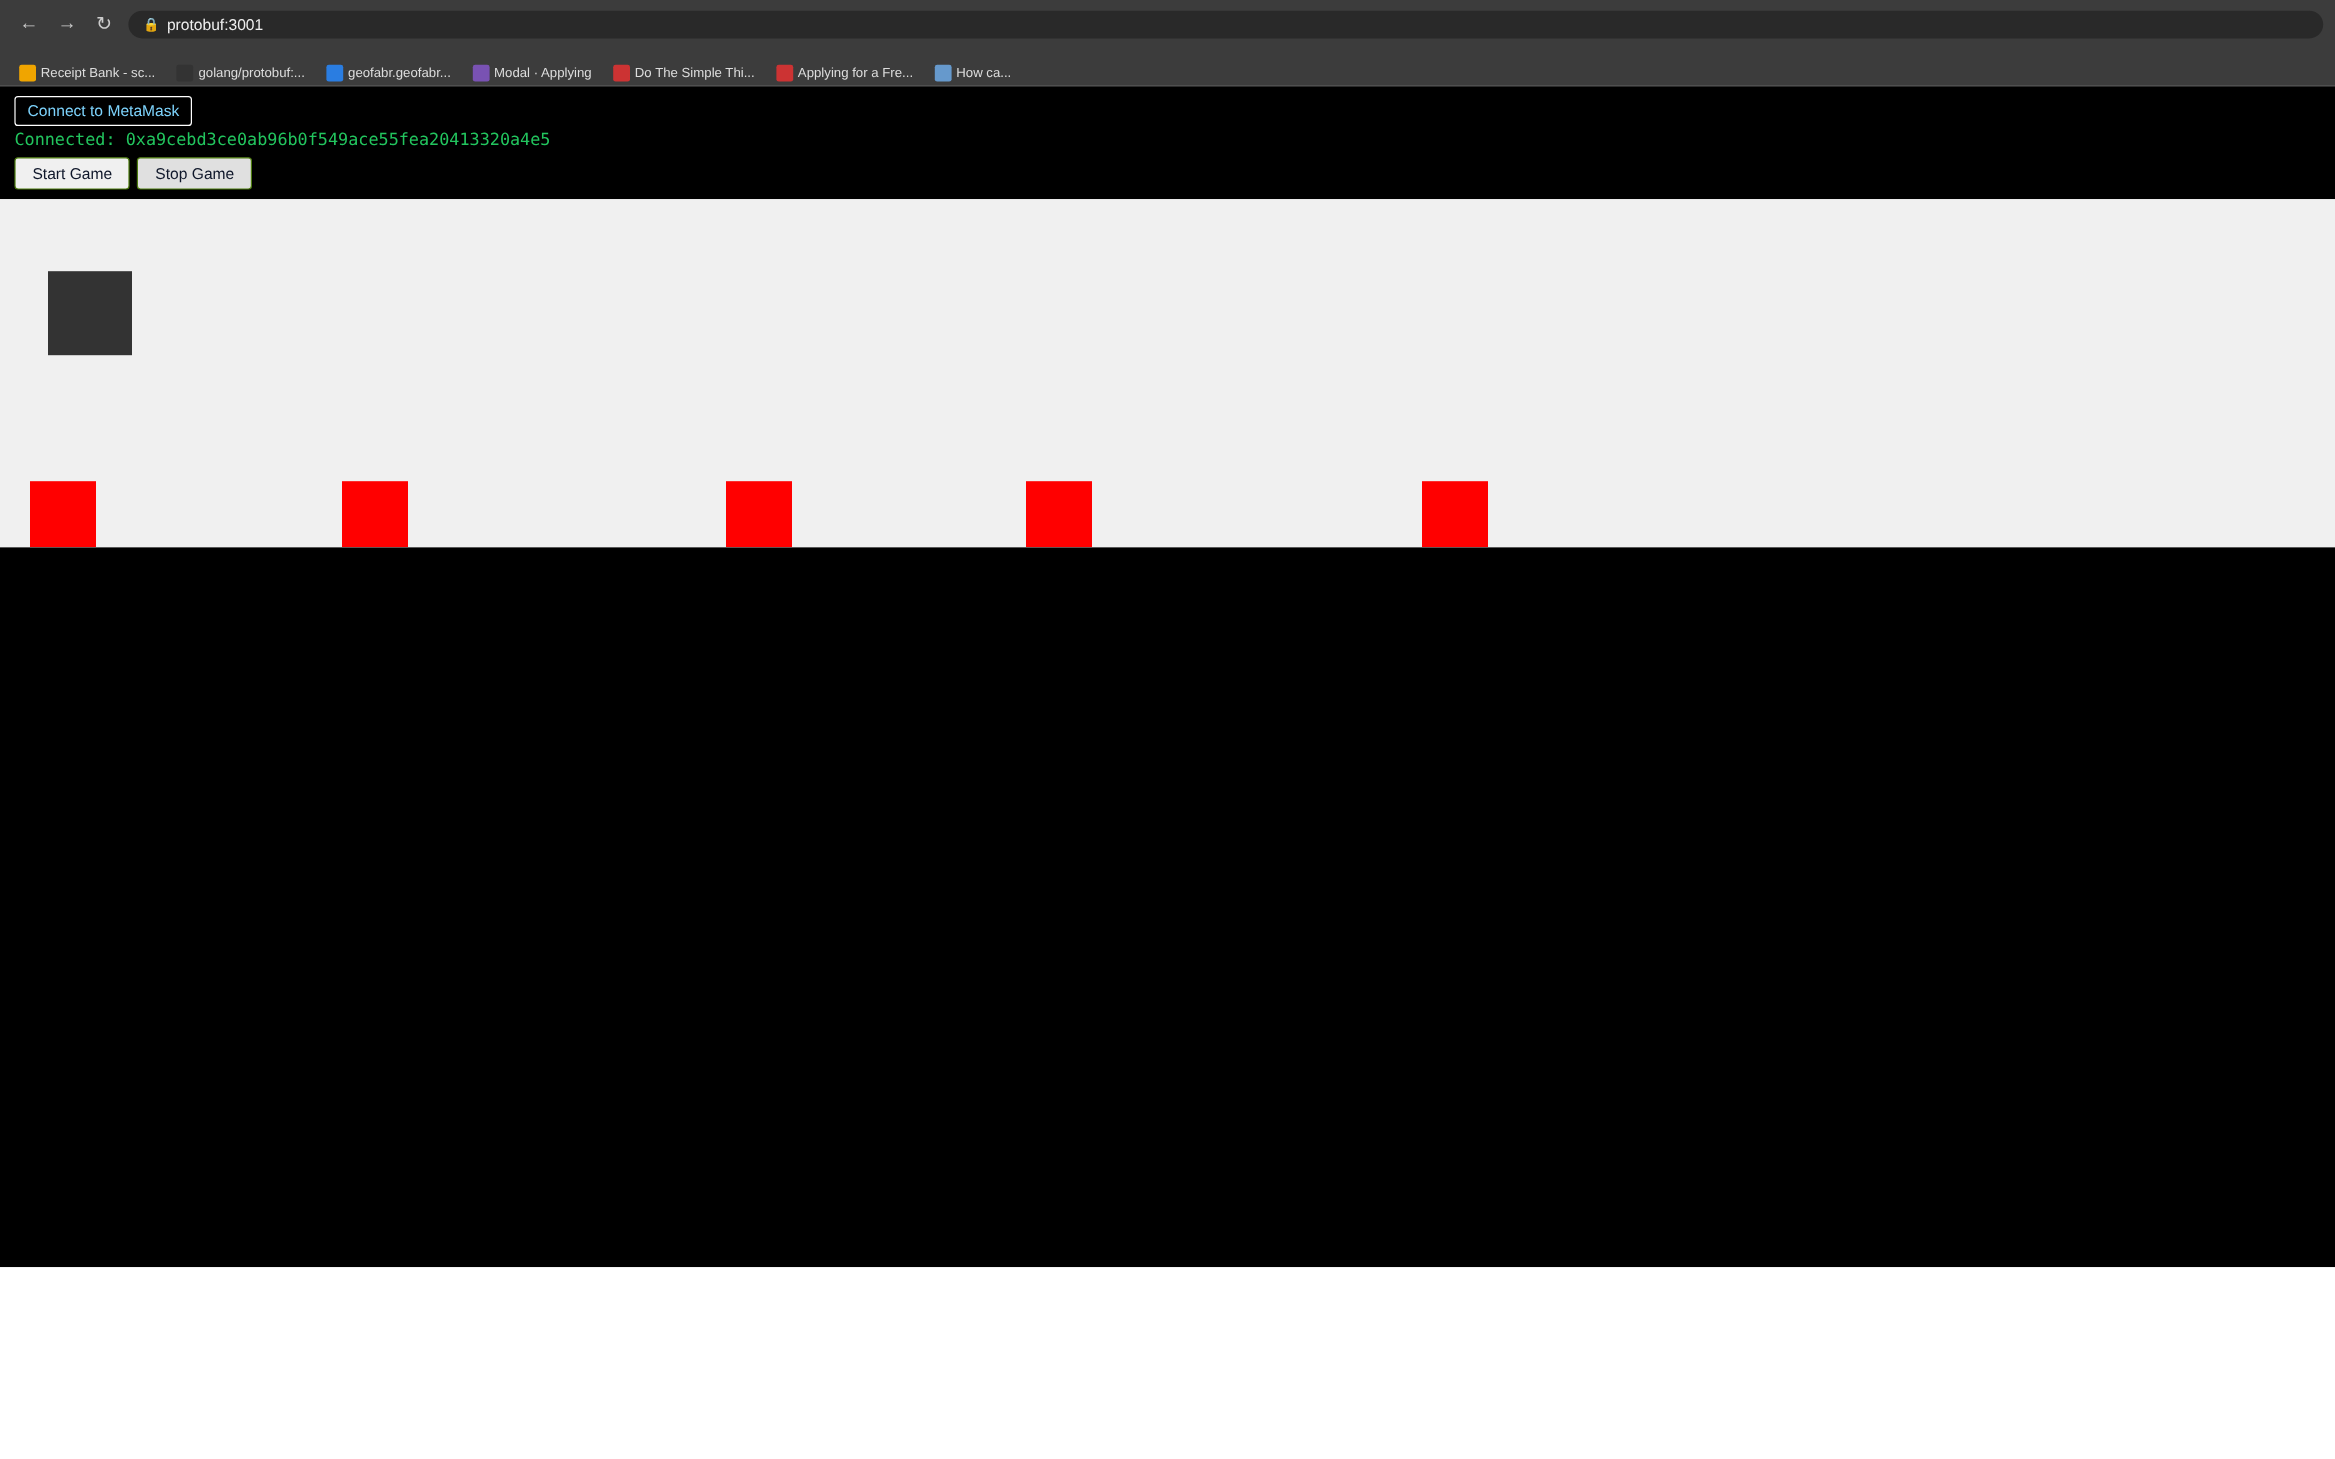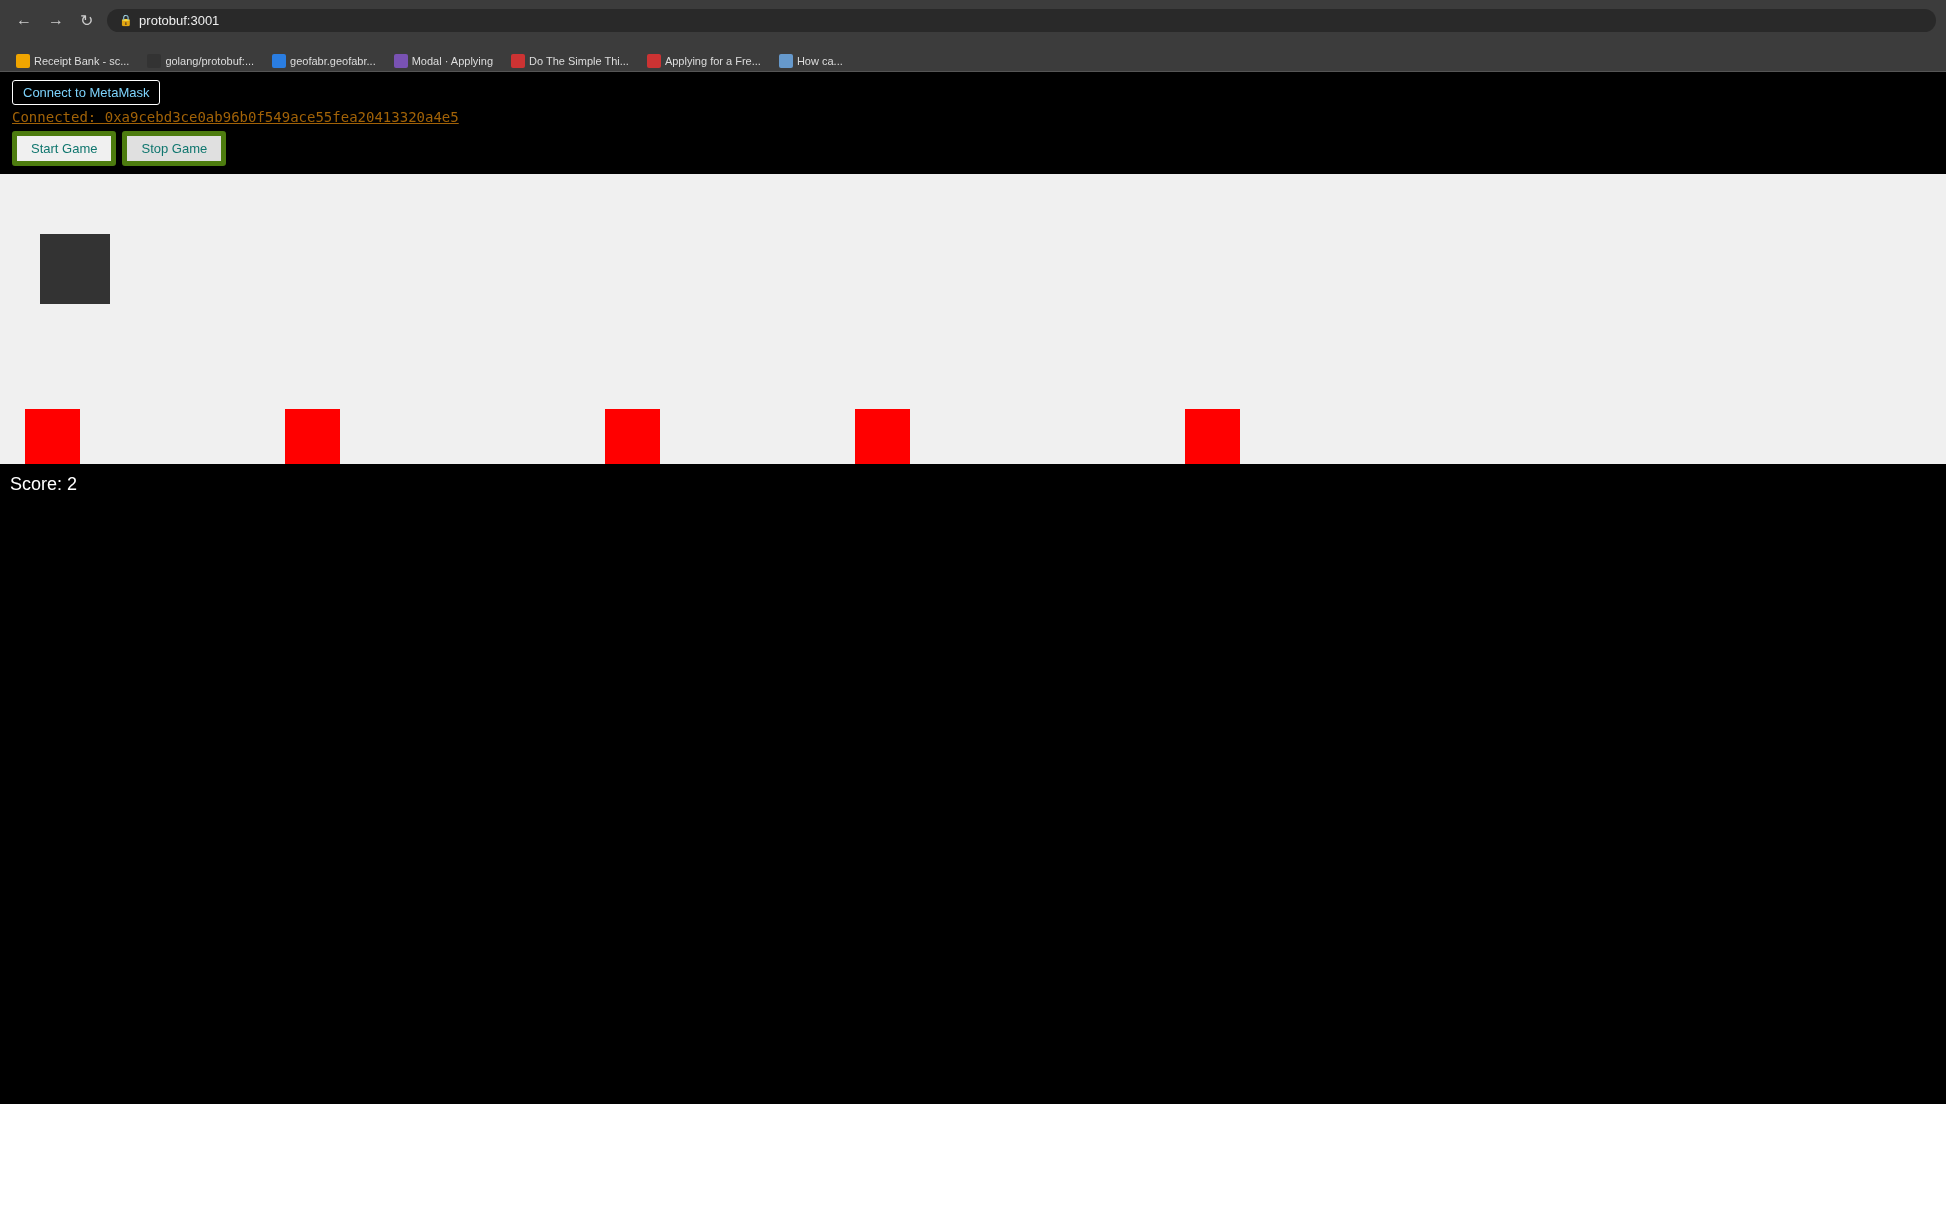--- a/index.html
+++ b/index.html
@@ -103,36 +103,35 @@
       padding: 4px 10px;
       cursor: pointer;
       font-size: 13px;
       border-radius: 3px;
       display: inline-block;
       margin-bottom: 4px;
     }
 
     .connected-address {
       font-size: 14px;
-      color: #a16207;
+      color: #22c55e;
       margin-bottom: 6px;
       font-family: monospace;
-      text-decoration: underline;
     }
 
     .game-buttons {
       display: flex;
       gap: 6px;
     }
 
     .game-btn {
       padding: 5px 14px;
-      border: 5px solid #4d7c0f;
+      border: 1px solid #4d7c0f;
       background: #f0f0f0;
-      color: #0f766e;
+      color: #0f172a;
       cursor: pointer;
       font-size: 13px;
       border-radius: 3px;
     }
 
     .game-btn.active {
       background: #e0e0e0;
       text-align: center;
     }
 
@@ -240,18 +239,15 @@
   <div class="game-area">
     <div class="player-block" style="left: 40px; top: 60px; width: 70px; height: 70px; background: rgb(51, 51, 51);"></div>
 
   <div class="obstacle" style="left: 25px; bottom: 0px; background: rgb(255, 0, 0);"></div>
       <div class="obstacle" style="left: 285px; bottom: 0px; background: rgb(255, 0, 0);"></div>
       <div class="obstacle" style="left: 605px; bottom: 0px; background: rgb(255, 0, 0);"></div>
       <div class="obstacle" style="left: 855px; bottom: 0px; background: rgb(255, 0, 0);"></div>
       <div class="obstacle" style="left: 1185px; bottom: 0px; background: rgb(255, 0, 0);"></div>
     </div>
 
-  <div class="game-bottom">
-    <span>Score: 2</span>
-  </div>
 
   <div class="black-area"></div>
 </div>
 
 </body></html>

